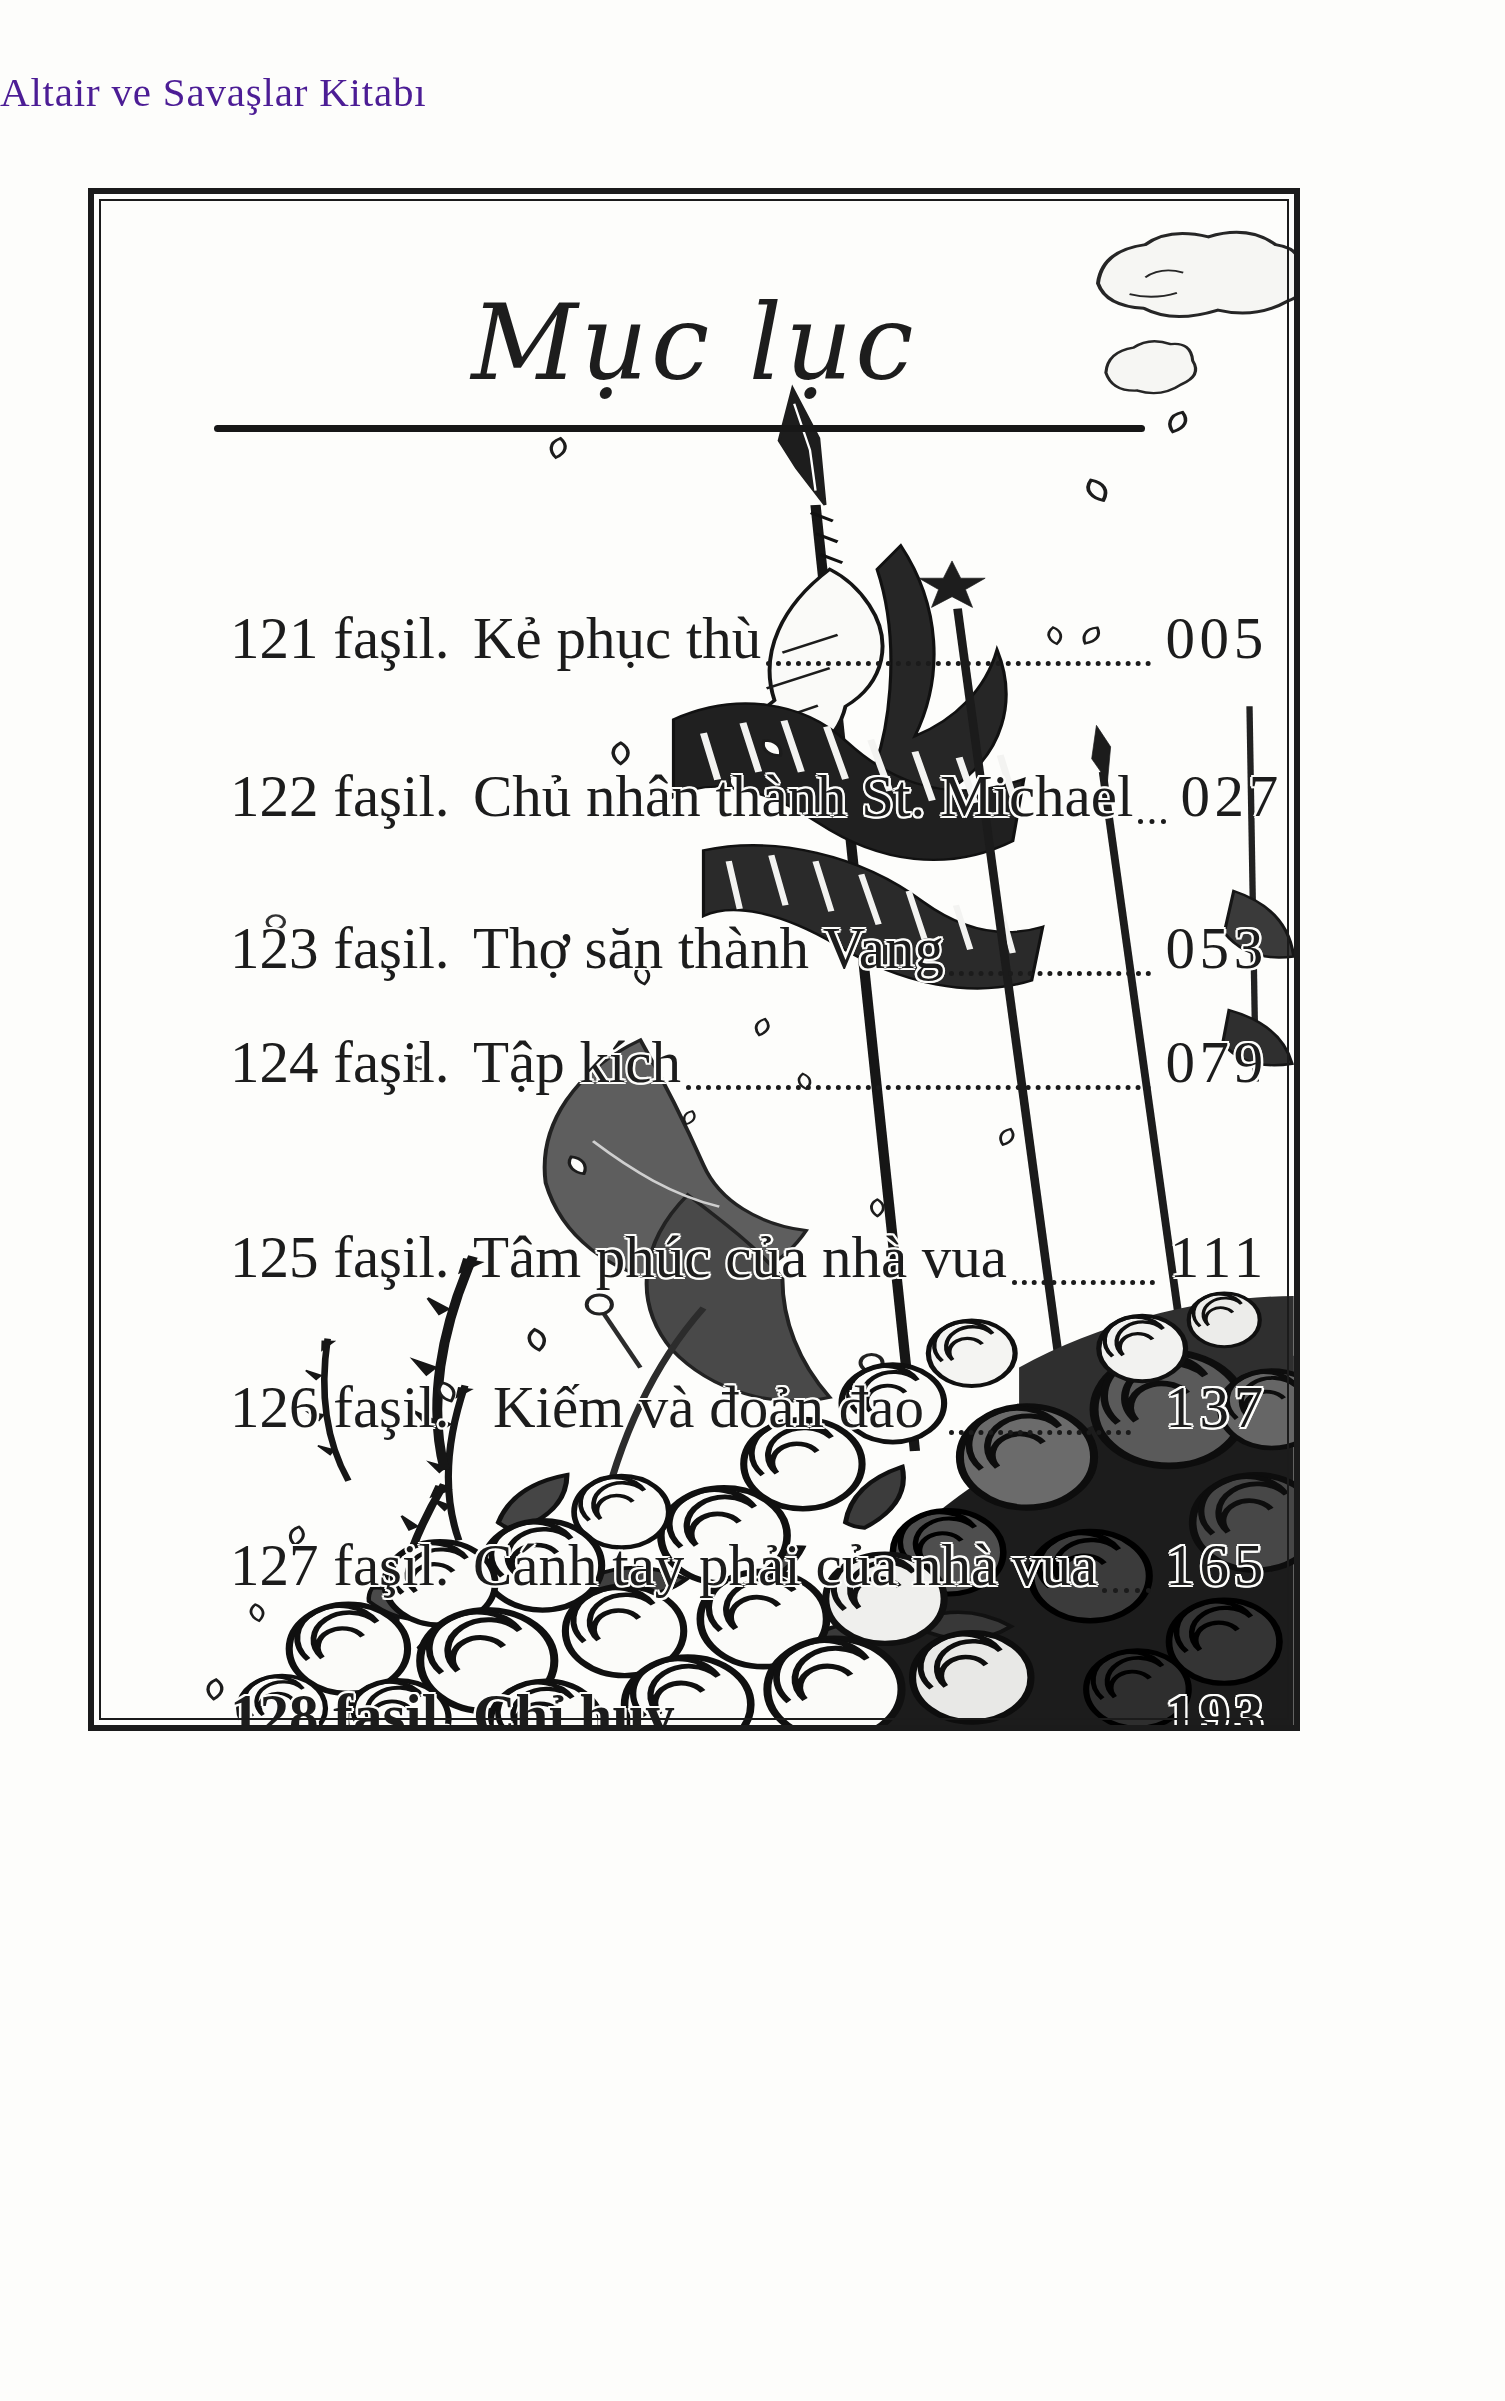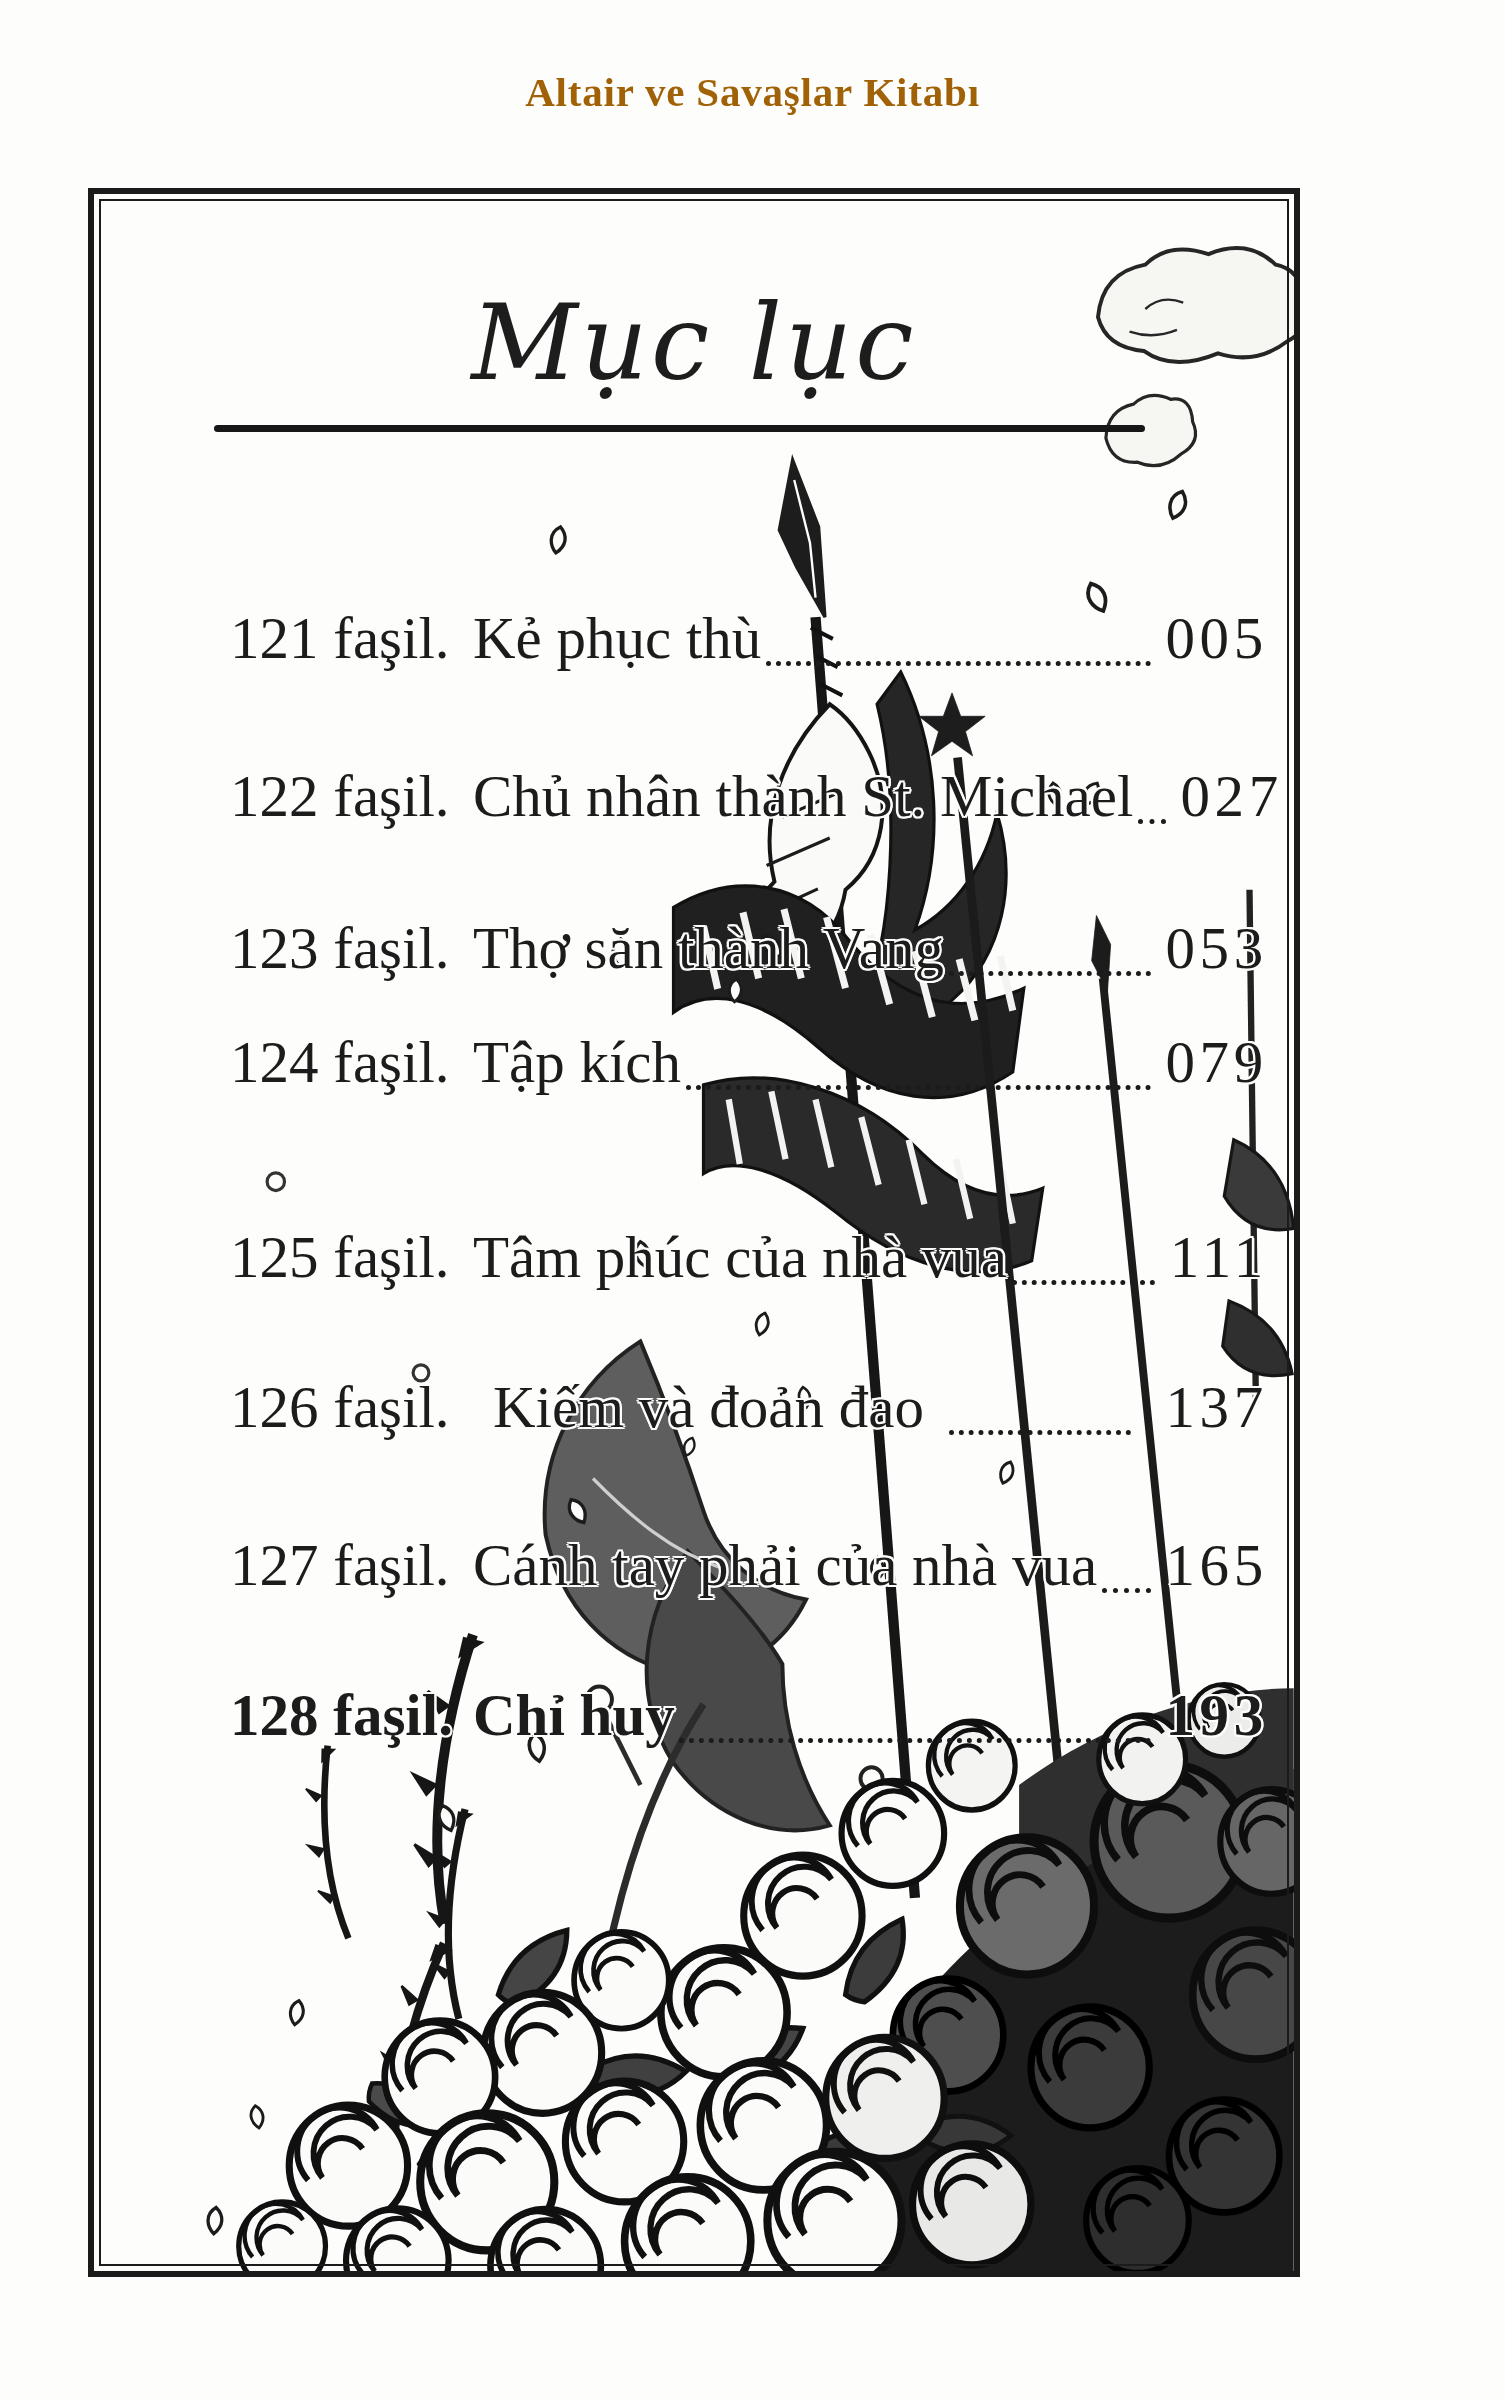--- a/index.html
+++ b/index.html
@@ -1,20 +1,20 @@
 <!DOCTYPE html>
 <html style="font-size:12.6px"><head>
 <meta charset="utf-8">
 <style>
   html,body{margin:0;padding:0;background:#ffffff;}
   .page{position:relative;width:1505px;height:2401px;background:#fdfdfb;overflow:hidden;
         font-family:"Liberation Serif", serif;color:#1a1a1a;}
-  .book-header{position:absolute;top:68px;left:0;width:100%;text-align:center;
-        font-size:41px;font-weight:bold;letter-spacing:0.8px;color:#a16207;}
-  .frame{position:absolute;left:88px;top:188px;width:1212px;height:2089px;overflow:hidden;}
+  .book-header{position:absolute;top:68px;left:0;width:100%;
+        font-size:41px;font-weight:normal;letter-spacing:0.8px;color:#4c1d95;}
+  .frame{position:absolute;left:88px;top:188px;width:1212px;height:1543px;overflow:hidden;}
   .frame-border-outer{position:absolute;inset:0;border:6.3px solid #1b1b1b;z-index:4;pointer-events:none;}
   .frame-border-inner{position:absolute;inset:11px;border:2.4px solid #1b1b1b;z-index:4;pointer-events:none;}
   .art{position:absolute;inset:0;z-index:0;}
   .page-title{position:absolute;top:93px;left:0;width:100%;text-align:center;
         font-family:"DejaVu Serif", serif;font-style:italic;font-size:104px;line-height:1.2;
         color:#1d1d1d;z-index:2;letter-spacing:3.2px;}
   .title-rule{position:absolute;left:126px;top:237px;width:931px;height:7px;background:#171717;
         border-radius:4px;z-index:2;}
   .toc{position:absolute;left:142px;top:0;width:1038px;z-index:2;}
   .toc-row{position:absolute;left:0;width:1038px;display:flex;align-items:flex-end;

